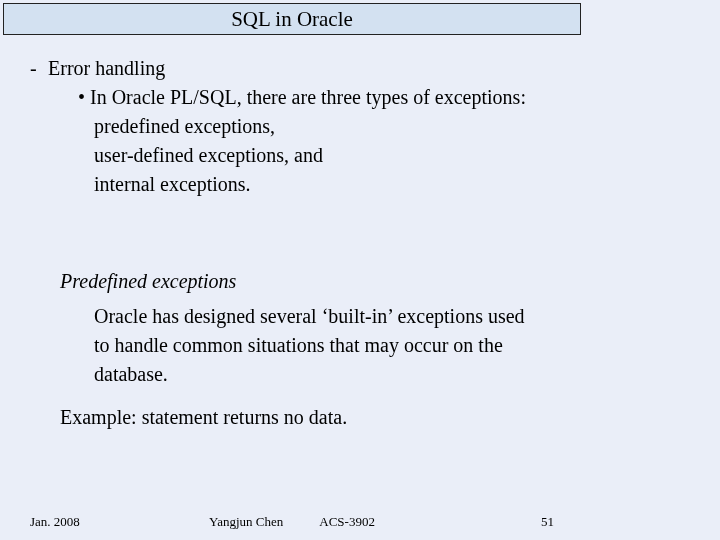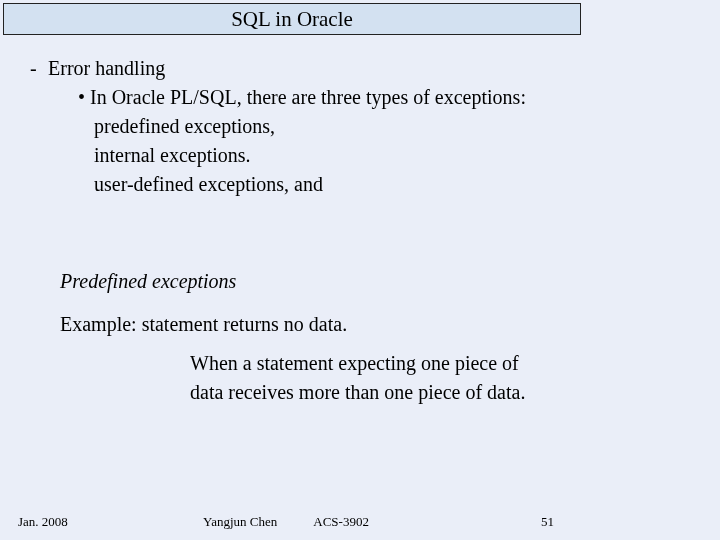--- a/index.html
+++ b/index.html
@@ -67,21 +67,21 @@
     margin-top: 14px;
   }
   .para2 {
     padding-left: 160px;
     padding-right: 20px;
     margin-top: 10px;
   }
   .footer {
     position: absolute;
     bottom: 10px;
-    left: 18px;
+    left: 30px;
     right: 30px;
     font-size: 13px;
     display: flex;
     align-items: baseline;
   }
   .footer .date { flex: 0 0 auto; }
   .footer .center {
     position: absolute;
     left: 0; right: 0;
     text-align: center;
@@ -100,26 +100,26 @@
 
   <div class="title-bar">SQL in Oracle</div>
 
   <div class="body">
     <div class="dash-row">
       <div class="dash">-</div>
       <div>Error handling</div>
     </div>
     <div class="bullet-sub">• In Oracle PL/SQL, there are three types of exceptions:</div>
     <div class="sub-line">predefined exceptions,</div>
+    <div class="sub-line">user-defined exceptions, and</div>
     <div class="sub-line">internal exceptions.</div>
-    <div class="sub-line">user-defined exceptions, and</div>
 
     <div class="section-italic">Predefined exceptions</div>
+    <div class="para1">Oracle has designed several ‘built-in’ exceptions used to handle common situations that may occur on the database.</div>
     <div class="example">Example: statement returns no data.</div>
-    <div class="para2">When a statement expecting one piece of data receives more than one piece of data.</div>
   </div>
 
   <div class="footer">
     <span class="date">Jan. 2008</span>
     <span class="center">
       <span>Yangjun Chen</span><span class="gap"></span><span>ACS-3902</span>
     </span>
     <span class="pnum">51</span>
   </div>
 

